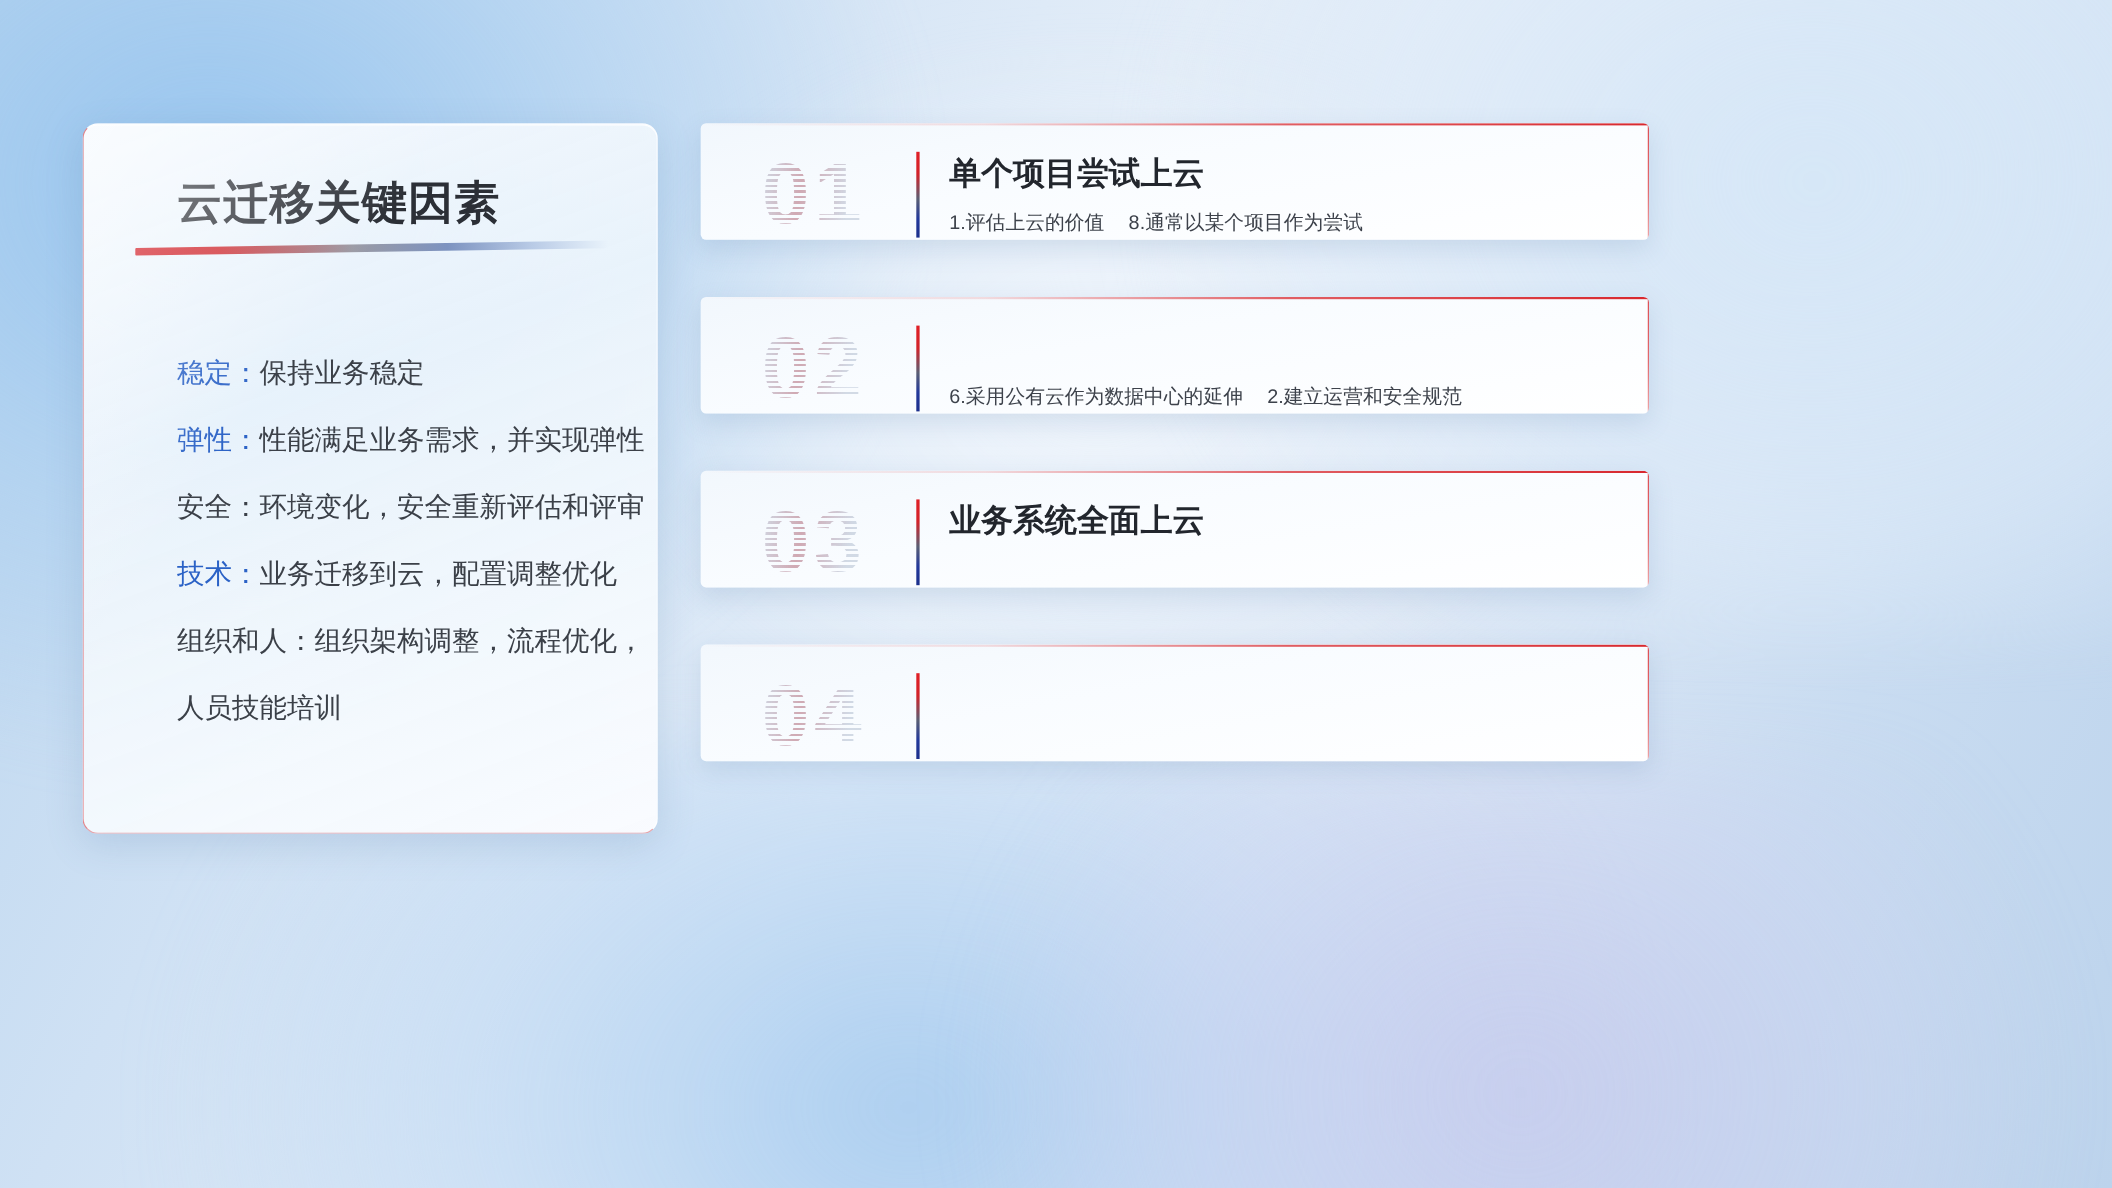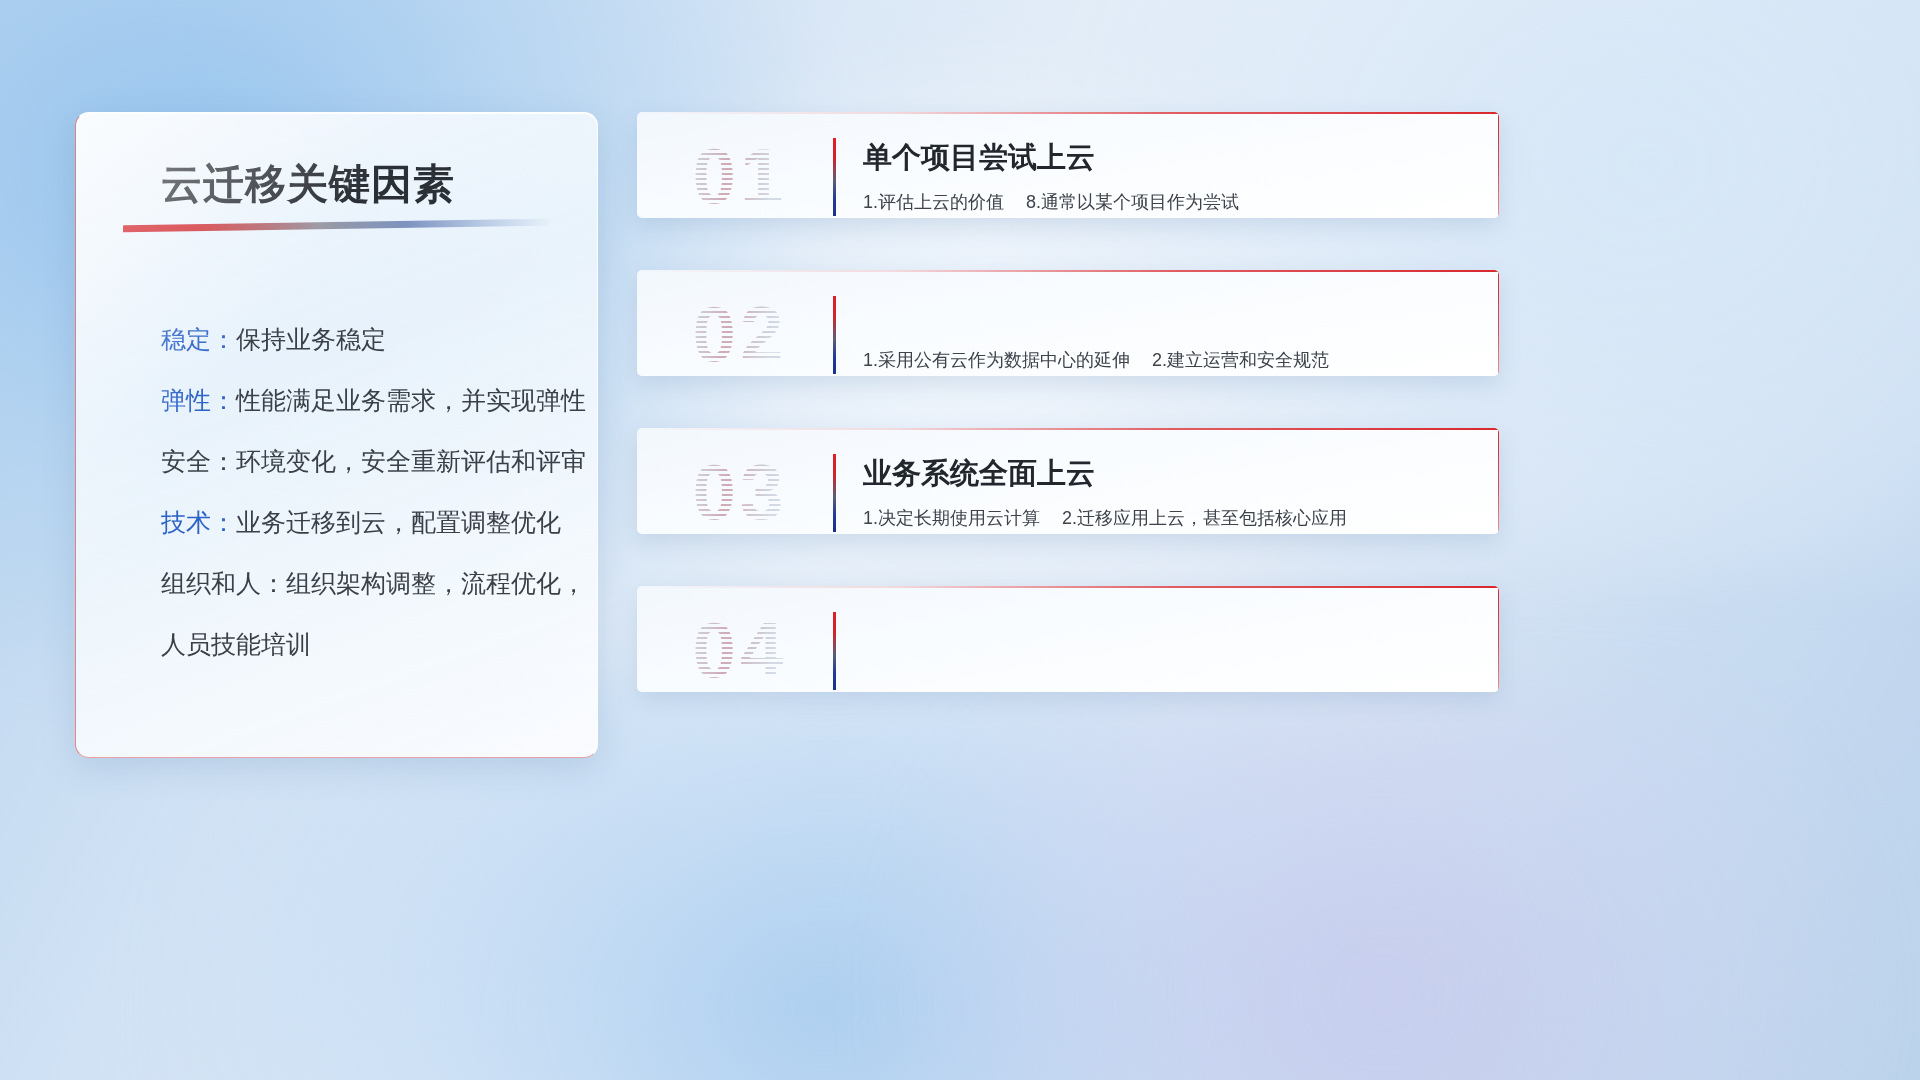--- a/index.html
+++ b/index.html
@@ -177,34 +177,31 @@
     </div>
   </div>
 
   <div class="card">
     <div class="card-num">
       <span>02</span>
       <span class="num-red">02</span>
     </div>
     <div class="card-divider"></div>
     <div class="card-desc">
-      <span>1.采用公有云作为数据中心的延伸</span><span class="gap"></span><span>2.建立运营和安全规范</span>
+      <span>6.采用公有云作为数据中心的延伸</span><span class="gap"></span><span>2.建立运营和安全规范</span>
     </div>
   </div>
 
   <div class="card">
     <div class="card-num">
       <span>03</span>
       <span class="num-red">03</span>
     </div>
     <div class="card-divider"></div>
     <div class="card-title">业务系统全面上云</div>
-    <div class="card-desc">
-      <span>1.决定长期使用云计算</span><span class="gap"></span><span>2.迁移应用上云，甚至包括核心应用</span>
-    </div>
   </div>
 
   <div class="card">
     <div class="card-num">
       <span>04</span>
       <span class="num-red">04</span>
     </div>
     <div class="card-divider"></div>
   </div>
 

